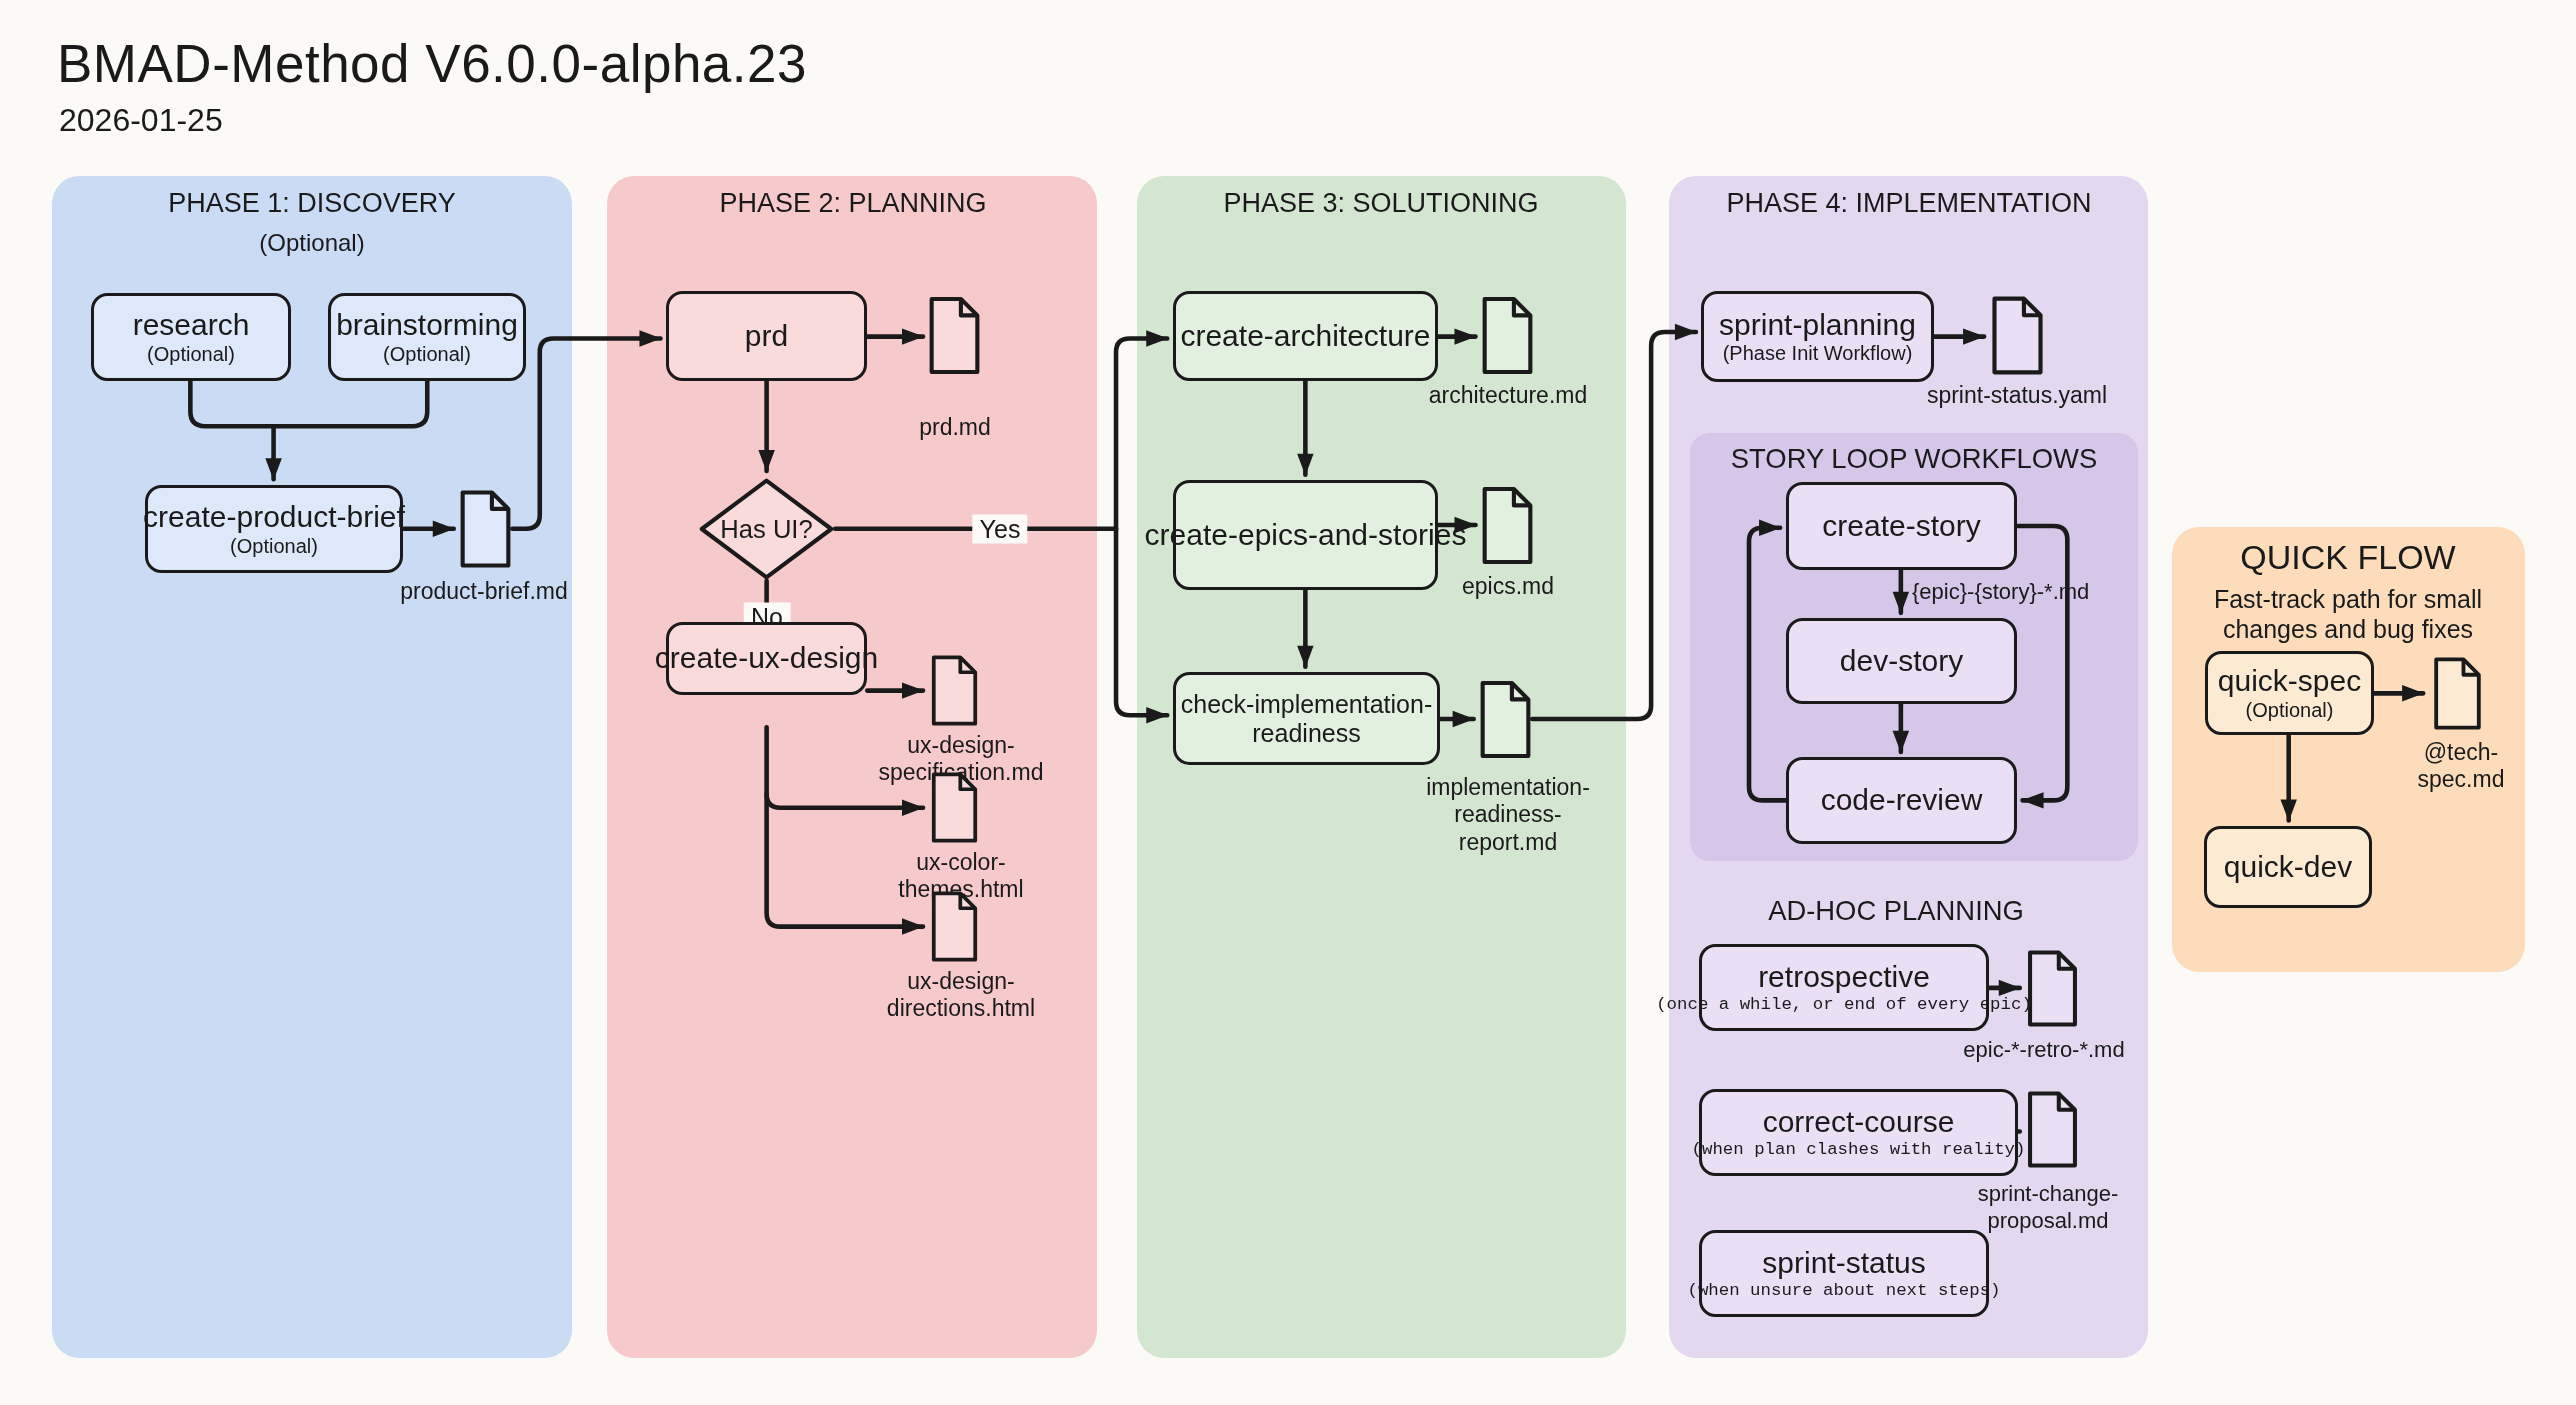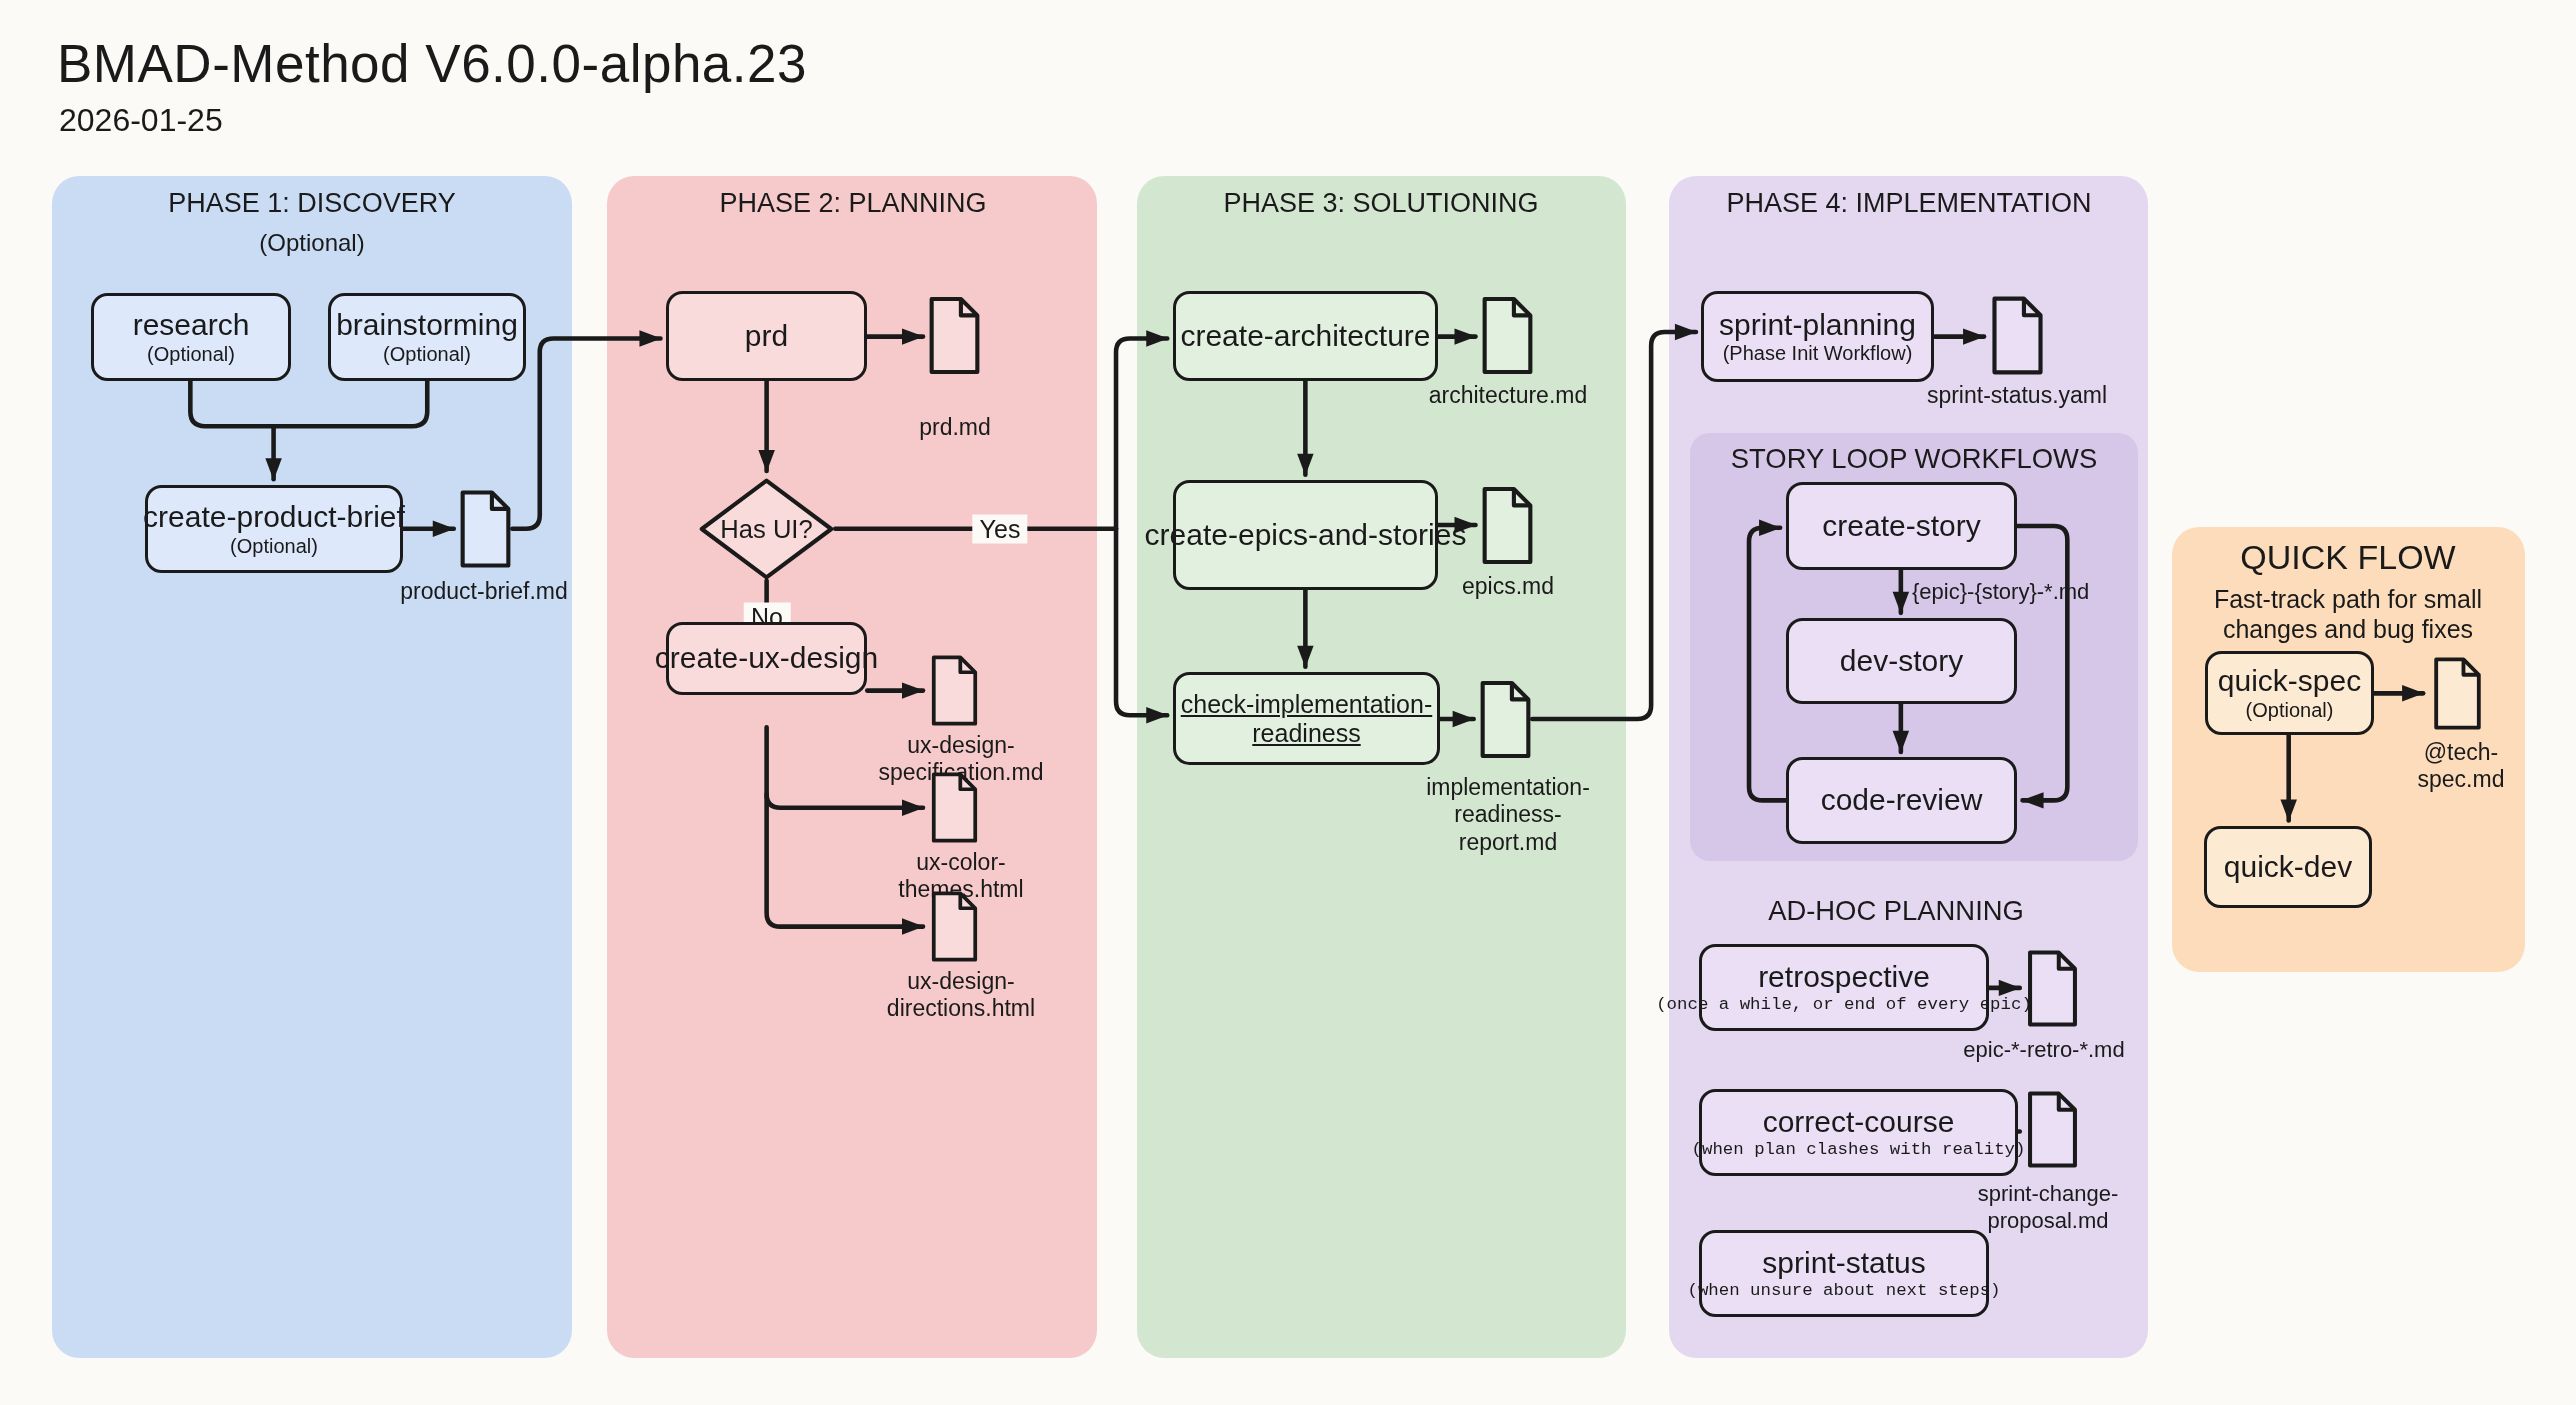--- a/index.html
+++ b/index.html
@@ -15,21 +15,21 @@
   .panel-title{position:absolute;transform:translateX(-50%);font-size:27px;white-space:nowrap;}
   .panel-sub{position:absolute;transform:translateX(-50%);font-size:24px;white-space:nowrap;}
   .subpanel{position:absolute;border-radius:20px;background:var(--phase4-sub);}
   .sec{position:absolute;transform:translateX(-50%);font-size:27.4px;white-space:nowrap;}
   .node{
     position:absolute;box-sizing:border-box;display:flex;flex-direction:column;
     align-items:center;justify-content:center;text-align:center;
     background:var(--tint);border:3.7px solid var(--ink);border-radius:16.5px;line-height:1.15;
   }
   .node-main{font-size:30px;white-space:nowrap;}
-  .node-main.sm{font-size:25px;text-decoration:underline;}
+  .node-main.sm{font-size:25px;}
   .node-note{font-size:20px;white-space:nowrap;}
   .node-note.sm{font-size:17.4px;font-family:Liberation Mono, monospace;}
   .edges{position:absolute;left:0;top:0;}
   .edge{fill:none;stroke:var(--ink);stroke-width:5;stroke-linecap:round;stroke-linejoin:round;}
   .doc{position:absolute;overflow:visible;}
   .doc-body{fill:var(--tint);stroke:var(--ink);stroke-width:4.5;stroke-linejoin:round;}
   .doc-fold{fill:none;stroke:var(--ink);stroke-width:4.5;stroke-linejoin:round;}
   .cap{position:absolute;transform:translateX(-50%);text-align:center;font-size:23px;line-height:27.4px;white-space:nowrap;}
   .tag{position:absolute;transform:translate(-50%,-50%);background:var(--paper);font-size:25px;padding:0 7.3px;white-space:nowrap;}
   .edge-label{position:absolute;font-size:22px;white-space:nowrap;}

